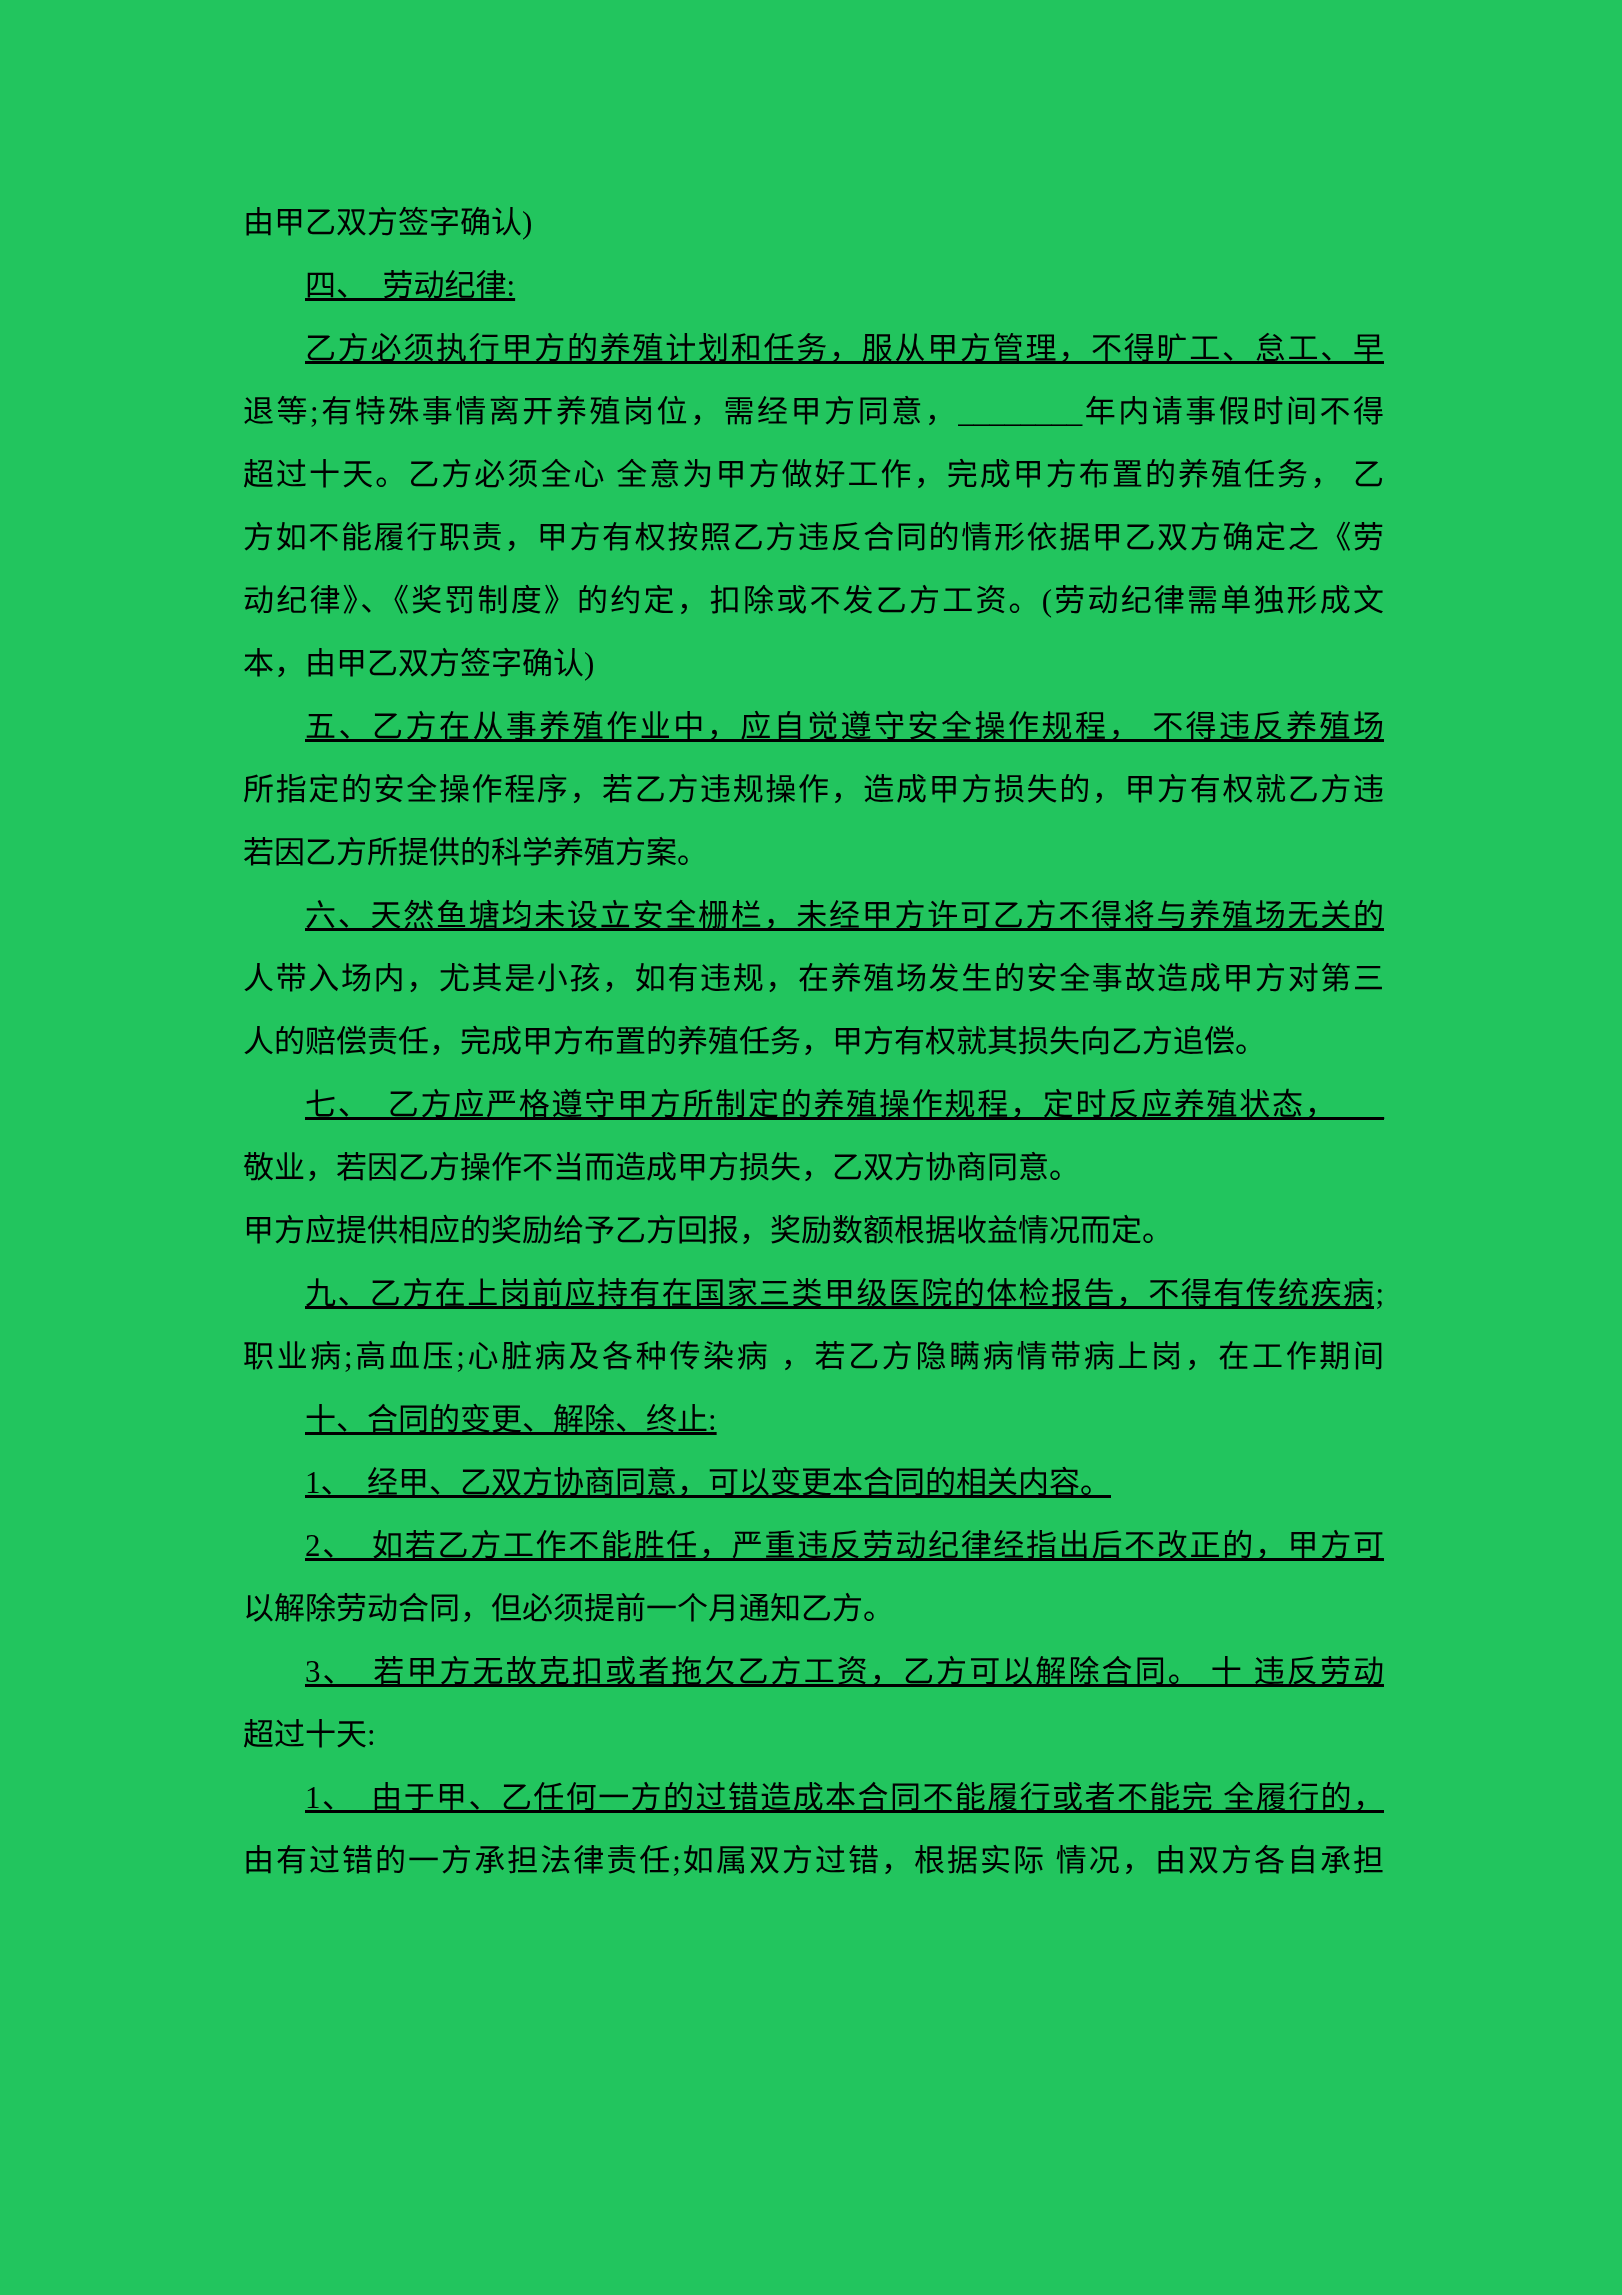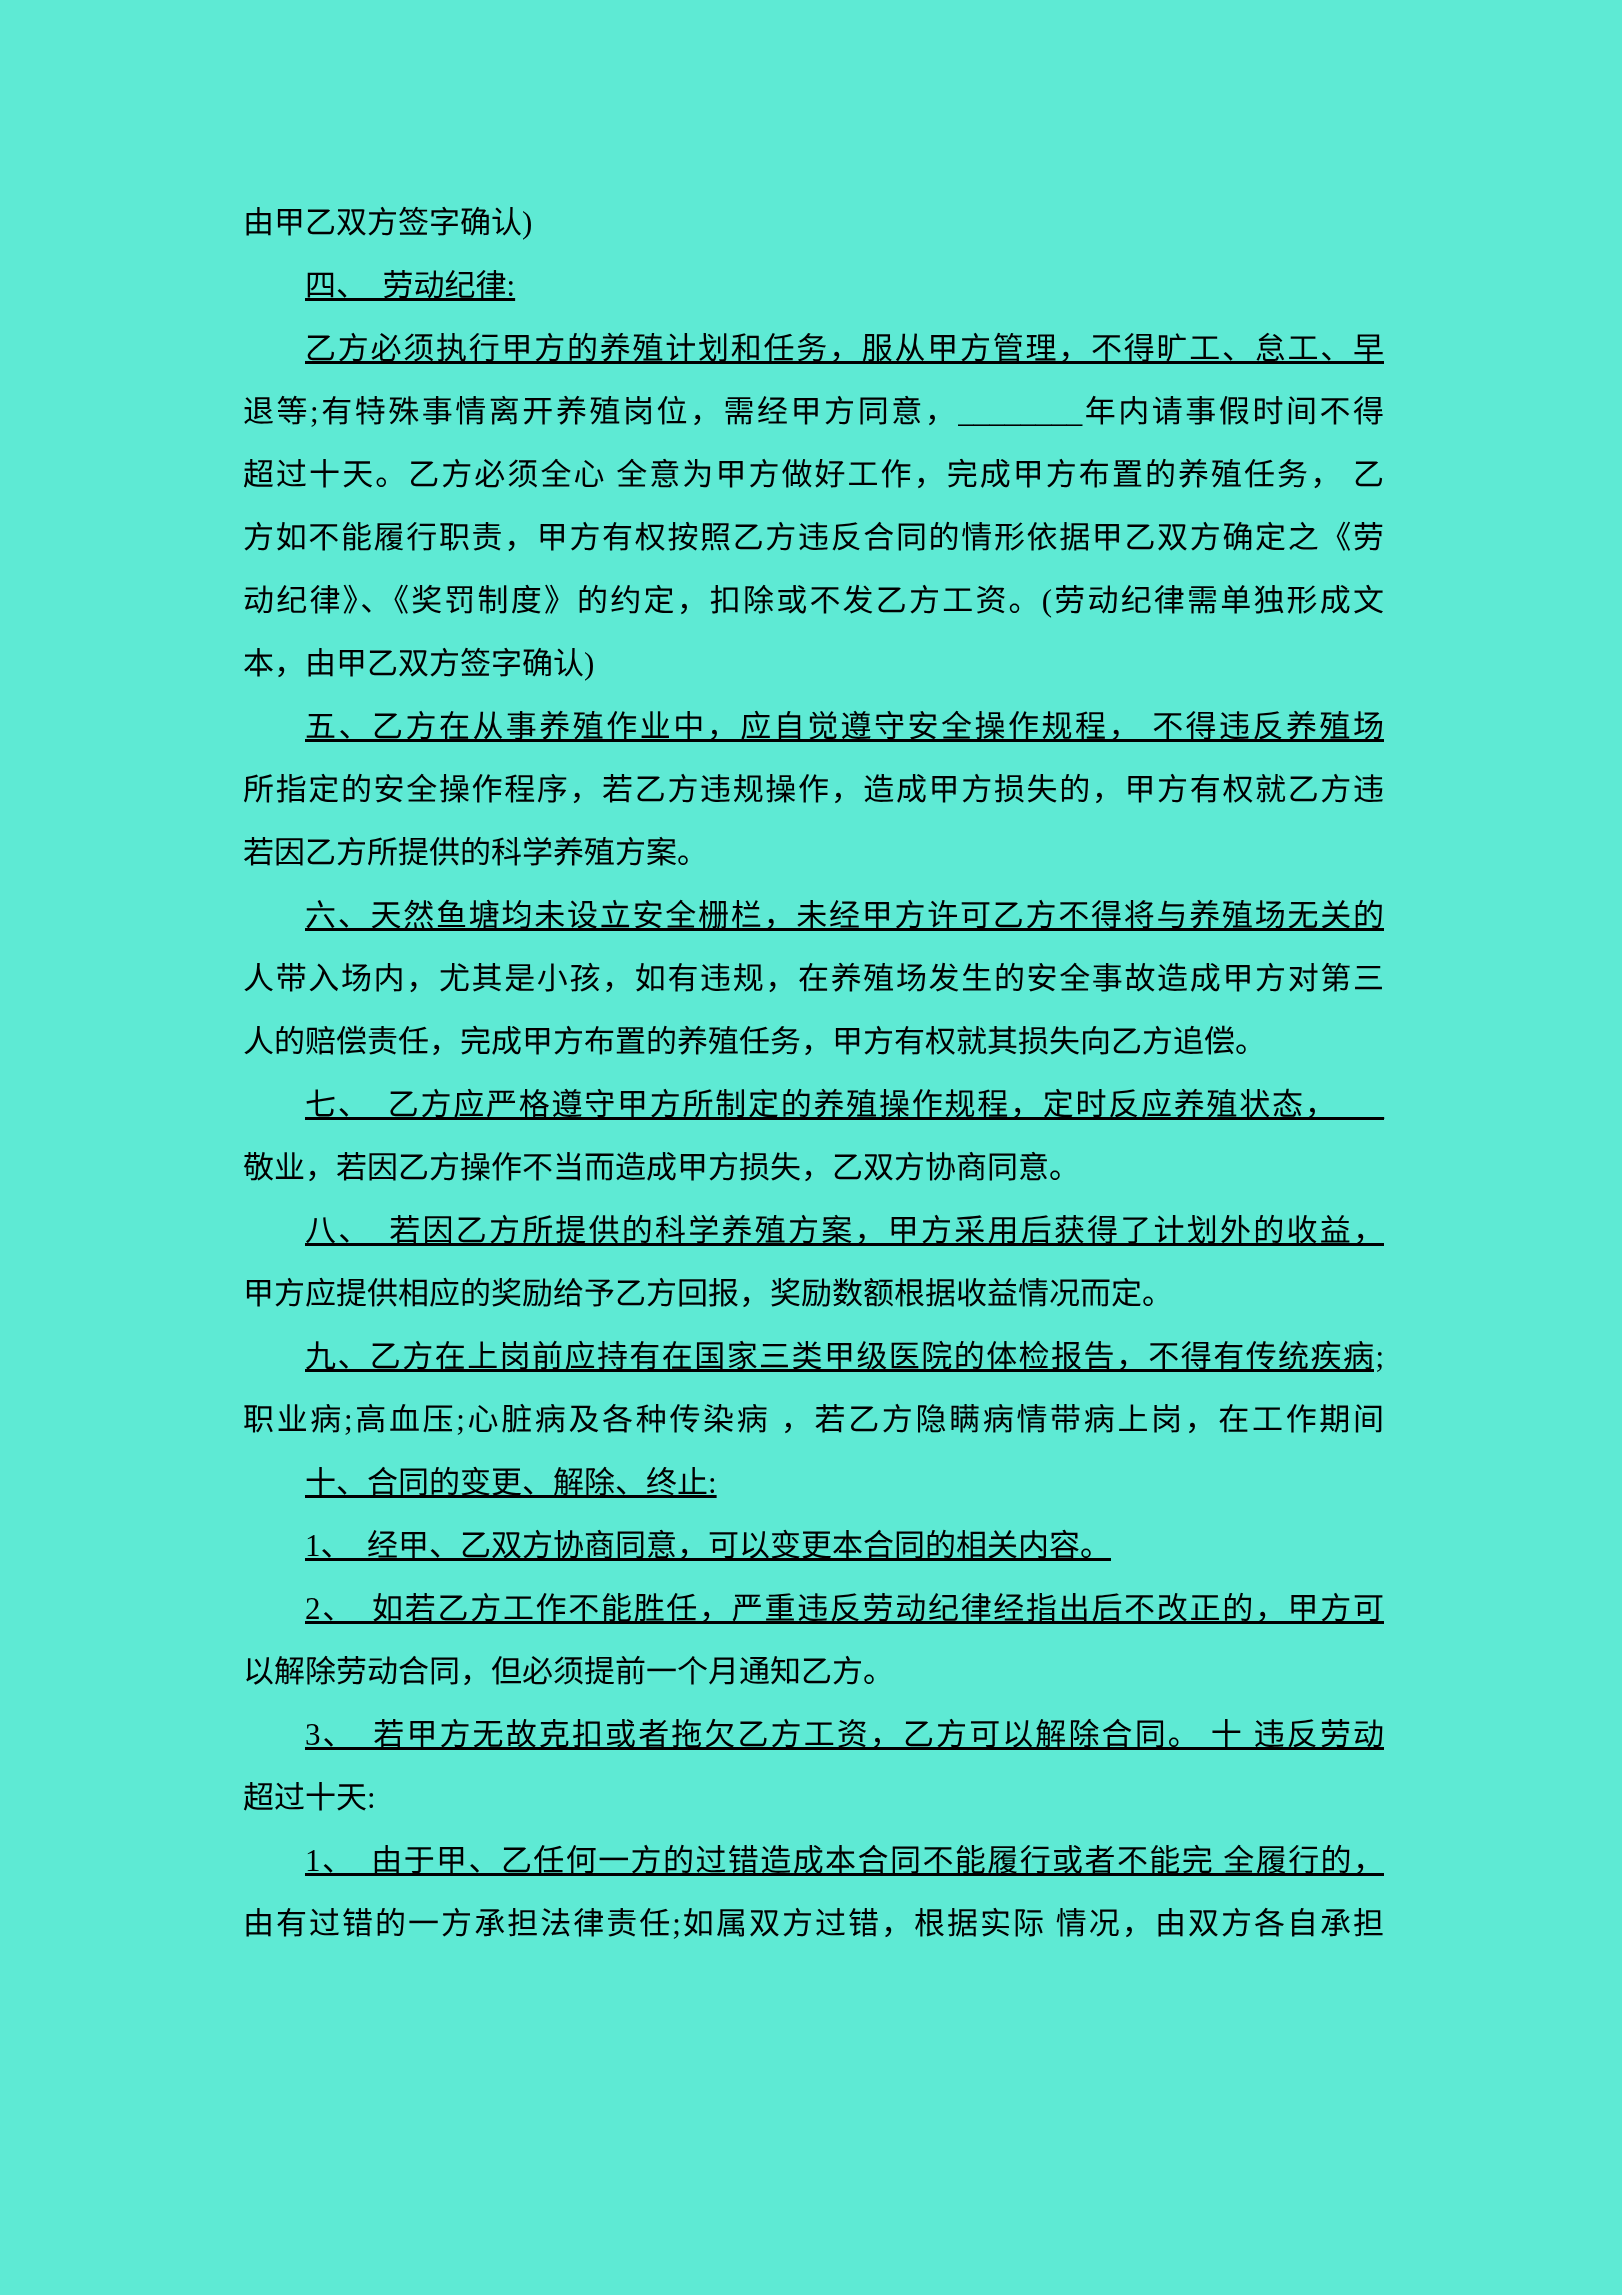--- a/index.html
+++ b/index.html
@@ -11,21 +11,21 @@
     width: 1623px;
     height: 2295px;
     position: relative;
   }
   .page {
     position: absolute;
     left: 0;
     top: 0;
     width: 1623px;
     height: 2295px;
-    background: #5eead4;
+    background: #22c55e;
     overflow: hidden;
     color: #000000;
   }
   .text-block {
     position: absolute;
     left: 243px;
     top: 191px;
     width: 1141px;
     font-family: "Liberation Serif", "DejaVu Serif", serif;
     font-size: 31px;
@@ -61,21 +61,20 @@
       <div class="line fill">动纪律》、《奖罚制度》的约定，扣除或不发乙方工资。(劳动纪律需单独形成文</div>
       <div class="line">本，由甲乙双方签字确认)</div>
       <div class="line indent fill">五、乙方在从事养殖作业中，应自觉遵守安全操作规程， 不得违反养殖场</div>
       <div class="line fill">所指定的安全操作程序，若乙方违规操作，造成甲方损失的，甲方有权就乙方违</div>
       <div class="line">若因乙方所提供的科学养殖方案。</div>
       <div class="line indent fill">六、天然鱼塘均未设立安全栅栏，未经甲方许可乙方不得将与养殖场无关的</div>
       <div class="line fill">人带入场内，尤其是小孩，如有违规，在养殖场发生的安全事故造成甲方对第三</div>
       <div class="line">人的赔偿责任，完成甲方布置的养殖任务，甲方有权就其损失向乙方追偿。</div>
       <div class="line indent fill">七、　乙方应严格遵守甲方所制定的养殖操作规程，定时反应养殖状态，___</div>
       <div class="line">敬业，若因乙方操作不当而造成甲方损失，乙双方协商同意。</div>
-      <div class="line indent fill">八、　若因乙方所提供的科学养殖方案，甲方采用后获得了计划外的收益，</div>
       <div class="line">甲方应提供相应的奖励给予乙方回报，奖励数额根据收益情况而定。</div>
       <div class="line indent fill">九、乙方在上岗前应持有在国家三类甲级医院的体检报告，不得有传统疾病;</div>
       <div class="line fill">职业病;高血压;心脏病及各种传染病 ，若乙方隐瞒病情带病上岗，在工作期间</div>
       <div class="line indent">十、合同的变更、解除、终止:</div>
       <div class="line indent">1、　经甲、乙双方协商同意，可以变更本合同的相关内容。</div>
       <div class="line indent fill">2、　如若乙方工作不能胜任，严重违反劳动纪律经指出后不改正的，甲方可</div>
       <div class="line">以解除劳动合同，但必须提前一个月通知乙方。</div>
       <div class="line indent fill">3、　若甲方无故克扣或者拖欠乙方工资，乙方可以解除合同。 十 违反劳动</div>
       <div class="line">超过十天:</div>
       <div class="line indent fill">1、　由于甲、乙任何一方的过错造成本合同不能履行或者不能完 全履行的，</div>

